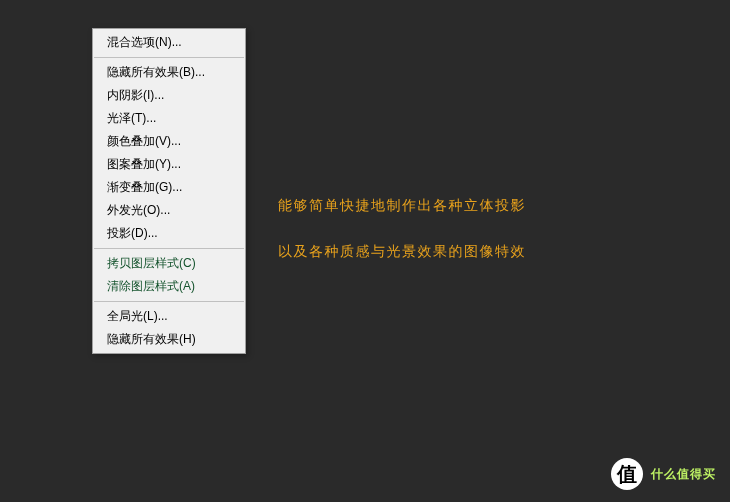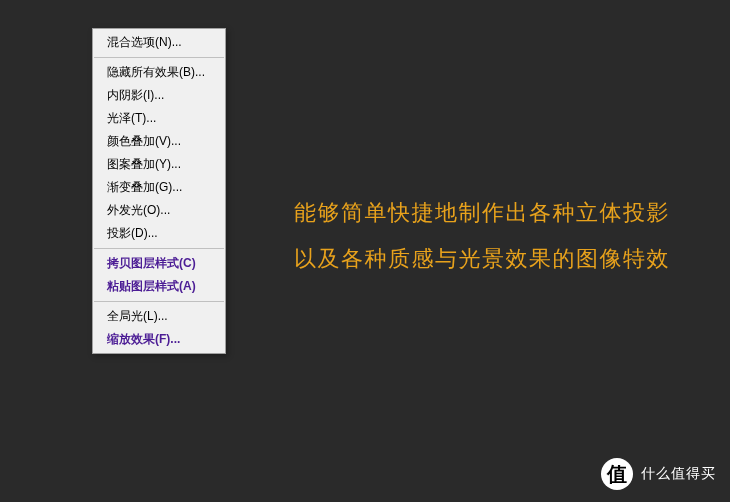--- a/index.html
+++ b/index.html
@@ -14,56 +14,54 @@
       background: #2a2a2a;
       font-family: "Microsoft YaHei", "SimSun", Arial, sans-serif;
       position: relative;
       overflow: hidden;
     }
 
     .context-menu {
       position: absolute;
       left: 92px;
       top: 28px;
-      width: 134px;
+      width: 154px;
       background: #f0f0f0;
       border: 1px solid #a0a0a0;
       box-shadow: 2px 2px 6px rgba(0,0,0,0.3);
       font-size: 12px;
       color: #000;
       padding: 2px 0;
     }
 
     .menu-item {
       padding: 3px 12px 3px 14px;
       line-height: 17px;
       cursor: default;
       white-space: nowrap;
     }
 
     .menu-item.disabled {
-      color: #4c1d95;
-      font-weight: bold;
+      color: #14532d;
     }
 
     .menu-separator {
       height: 1px;
       background: #c0c0c0;
       margin: 3px 1px;
     }
 
     .caption {
       position: absolute;
       left: 278px;
-      top: 190px;
-      font-size: 22px;
+      top: 182px;
+      font-size: 14px;
       color: #e8a21c;
       line-height: 46px;
       letter-spacing: 1.5px;
-      margin-left: 16px;
     }
 
     .caption div {
       white-space: nowrap;
     }
 
     .watermark {
       position: absolute;
       right: 14px;
       bottom: 12px;
@@ -79,46 +77,46 @@
       background: #fff;
       display: flex;
       align-items: center;
       justify-content: center;
       font-size: 20px;
       font-weight: bold;
       color: #000;
     }
 
     .watermark-text {
-      color: #ffffff;
-      font-size: 14px;
-      font-weight: 400;
+      color: #bef264;
+      font-size: 12px;
+      font-weight: 700;
       letter-spacing: 1px;
     }
   </style>
 </head>
 <body>
 
 <div class="context-menu">
   <div class="menu-item">混合选项(N)...</div>
   <div class="menu-separator"></div>
   <div class="menu-item">隐藏所有效果(B)...</div>
   <div class="menu-item">内阴影(I)...</div>
   <div class="menu-item">光泽(T)...</div>
   <div class="menu-item">颜色叠加(V)...</div>
   <div class="menu-item">图案叠加(Y)...</div>
   <div class="menu-item">渐变叠加(G)...</div>
   <div class="menu-item">外发光(O)...</div>
   <div class="menu-item">投影(D)...</div>
   <div class="menu-separator"></div>
   <div class="menu-item disabled">拷贝图层样式(C)</div>
-  <div class="menu-item disabled">粘贴图层样式(A)</div>
+  <div class="menu-item disabled">清除图层样式(A)</div>
   <div class="menu-separator"></div>
   <div class="menu-item">全局光(L)...</div>
-  <div class="menu-item disabled">缩放效果(F)...</div>
+  <div class="menu-item">隐藏所有效果(H)</div>
 </div>
 
 <div class="caption">
   <div>能够简单快捷地制作出各种立体投影</div>
   <div>以及各种质感与光景效果的图像特效</div>
 </div>
 
 <div class="watermark">
   <div class="watermark-icon">值</div>
   <div class="watermark-text">什么值得买</div>

